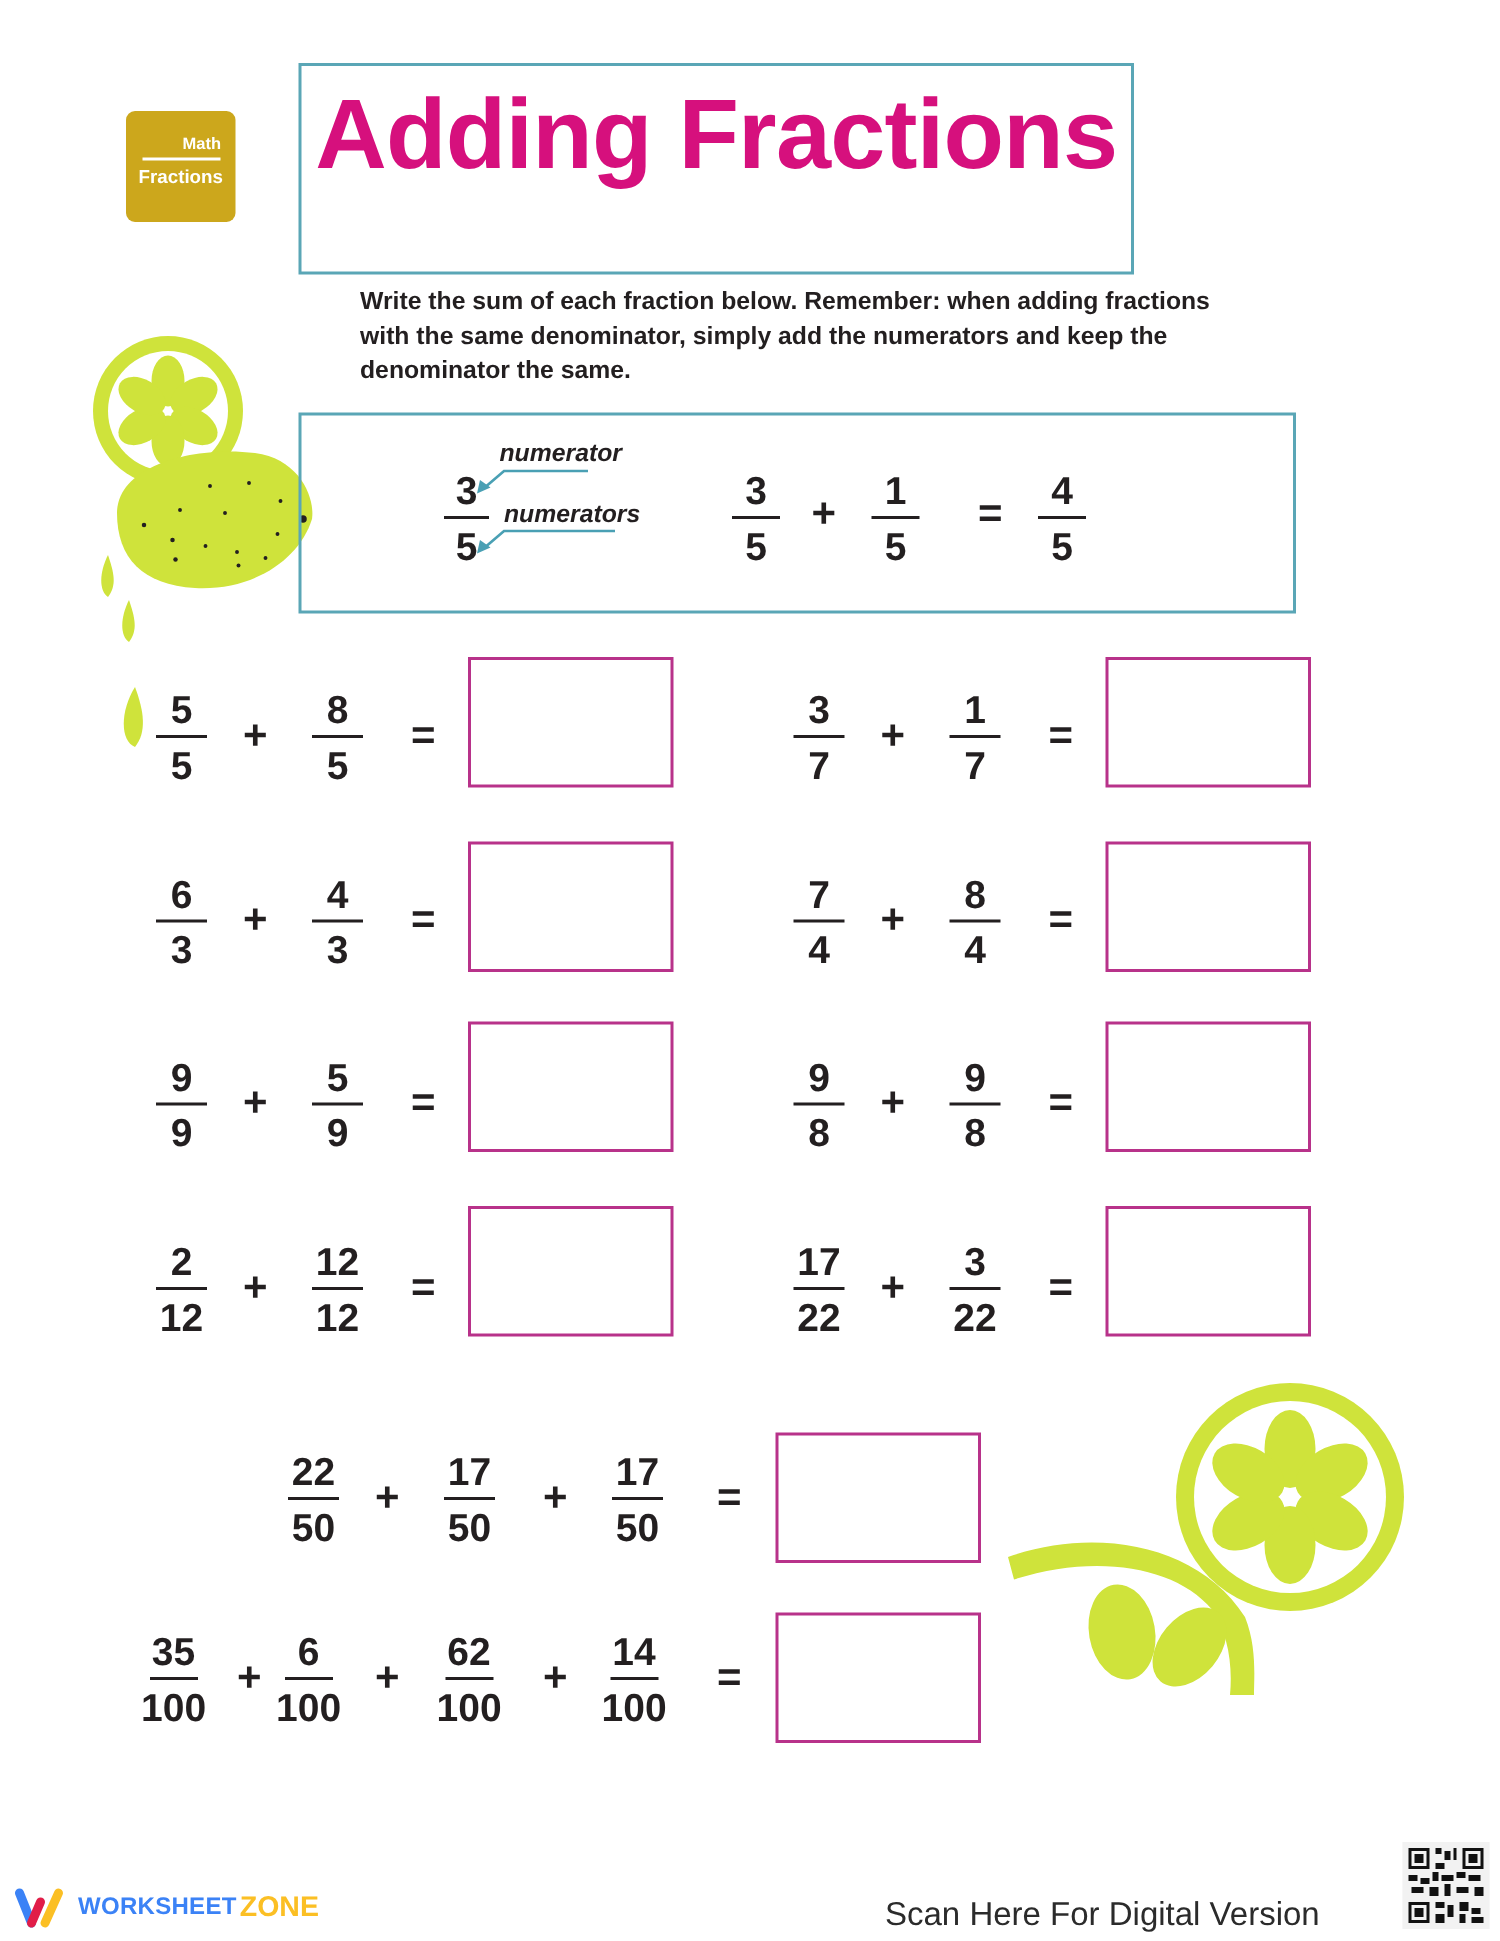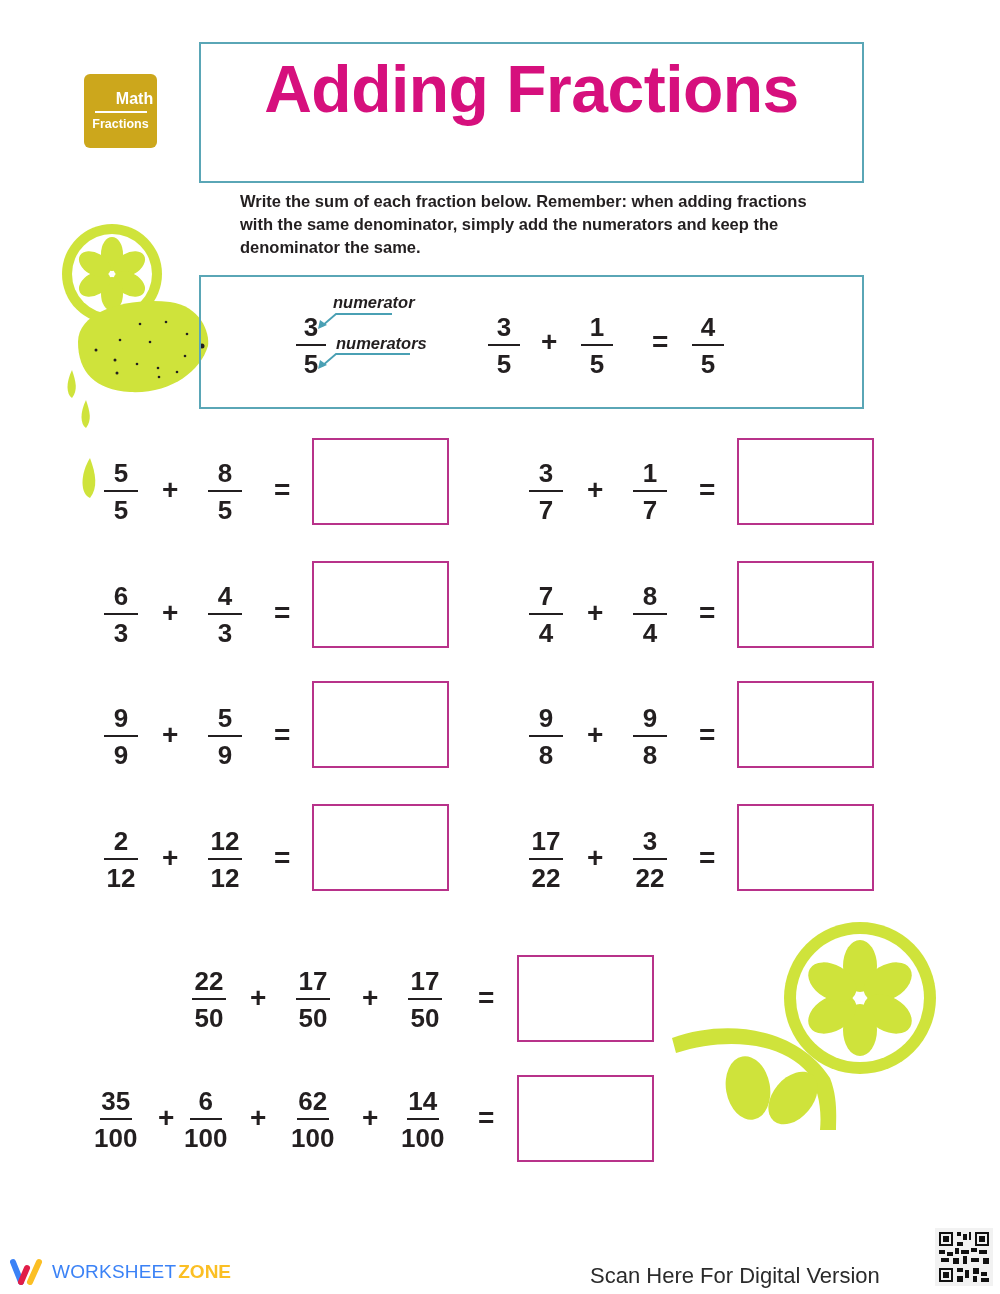--- a/index.html
+++ b/index.html
@@ -4,26 +4,26 @@
 <style>
   * { box-sizing: border-box; margin: 0; padding: 0; }
   html, body { width: 1000px; height: 1294px; background: #ffffff; overflow: hidden; }
   body { position: relative; font-family: "Liberation Sans", "DejaVu Sans", sans-serif; color: #231f20; }
 
   .badge {
     position: absolute; left: 84px; top: 74px; width: 73px; height: 74px;
     background: #cca71c; border-radius: 6px; color: #fff; text-align: center;
     font-weight: bold;
   }
-  .badge .b1 { display:block; font-size: 16px; margin-top: 16px; padding-left: 28px; }
+  .badge .b1 { display:block; font-size: 11px; margin-top: 16px; padding-left: 28px; }
   .badge .rule { display:block; width: 52px; height: 2px; background:#fff; margin: 3px auto 4px; }
   .badge .b2 { display:block; font-size: 12.5px; }
 
   .title-box {
-    position: absolute; left: 199px; top: 42px; width: 665px; height: 141px;
+    position: absolute; left: 199px; top: 42px; width: 557px; height: 141px;
     border: 2px solid #5aa6b6; text-align: center;
   }
   .title-main {
     display:block; color: #d6107d; font-weight: bold; font-size: 66px; line-height: 1;
     margin-top: 12px; letter-spacing: -0.5px;
   }
   .title-sub {
     display:block; color: #2e7a8c; font-weight: bold; font-size: 42px; line-height: 1;
     margin-top: 4px; letter-spacing: -0.3px;
   }
@@ -47,21 +47,21 @@
   .frac .den { padding-top: 5px; }
   .op { position: absolute; font-weight: bold; font-size: 28px; line-height: 1; }
 
   .label-italic { position: absolute; font-style: italic; font-weight: bold; font-size: 16.5px; color: #231f20; text-align: center; }
 
   .answer-box {
     position: absolute; width: 137px; height: 87px; border: 2px solid #b8328a; background: #fff;
   }
 
   .footer-logo { position: absolute; left: 10px; top: 1258px; display:flex; align-items:center; }
-  .footer-logo .w1 { color: #3b82f6; font-weight: normal; font-size: 19px; margin-left: 6px; letter-spacing: 0.2px; }
+  .footer-logo .w1 { color: #3b82f6; font-weight: bold; font-size: 16px; margin-left: 6px; letter-spacing: 0.2px; }
   .footer-logo .w2 { color: #fbbf24; font-weight: bold; font-size: 19px; margin-left: 2px; }
   .scan-text { position: absolute; left: 590px; top: 1263px; font-size: 22px; color: #2b2b2b; }
   .qr { position: absolute; left: 935px; top: 1228px; width: 58px; height: 58px; background:#f2f2f2; }
 </style>
 </head>
 <body>
 
 <svg style="position:absolute;left:50px;top:222px" width="170" height="285" viewBox="0 0 170 285">
   <circle cx="62" cy="52" r="50" fill="#cfe33b"></circle>
   <circle cx="62" cy="52" r="40" fill="#ffffff"></circle>

